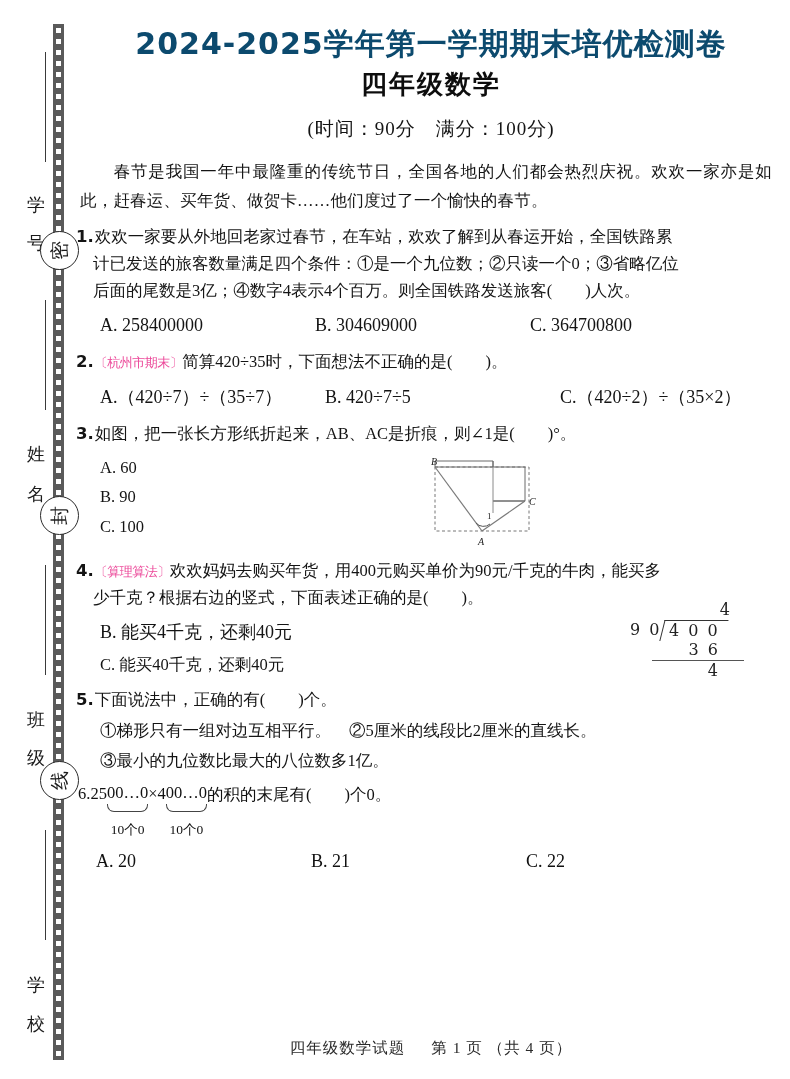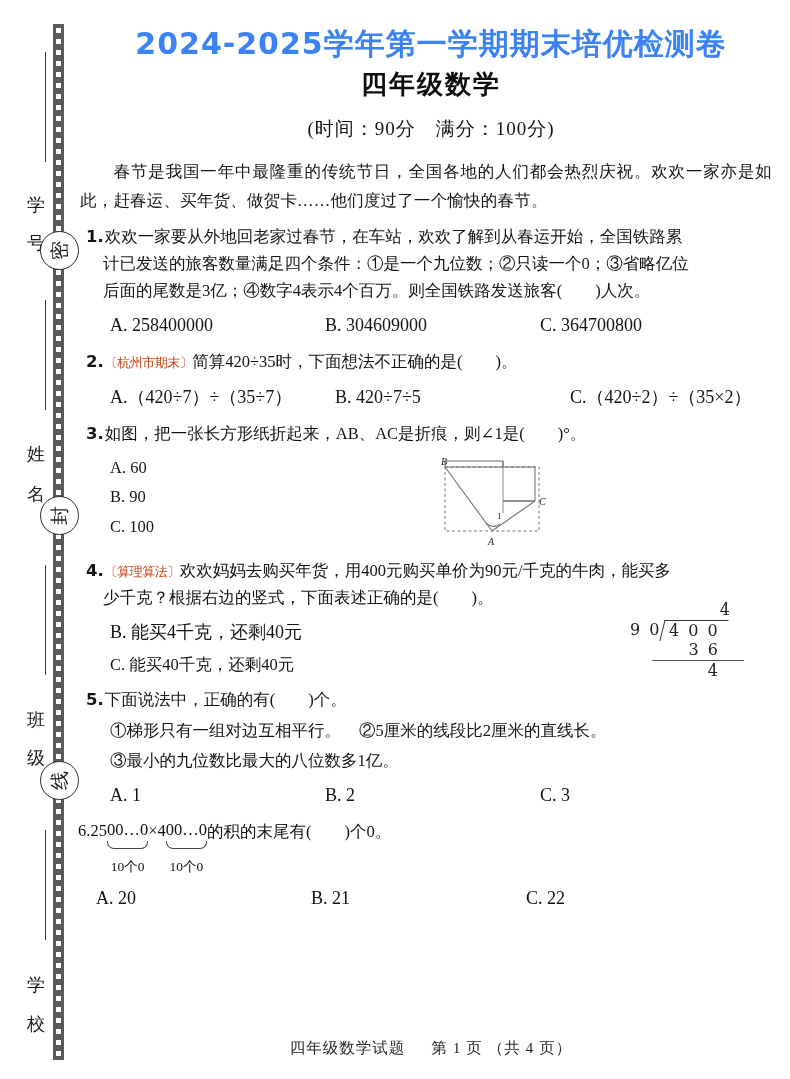--- a/index.html
+++ b/index.html
@@ -42,21 +42,21 @@
   .seal-line{
     position:absolute;left:45px;width:1.4px;background:#3a3a3a;
   }
 
   
   .sheet{position:absolute;left:72px;top:0;width:718px;height:1079px;}
 
   .title-main{
     margin:26px 0 0 0;text-align:center;
     font-family:"DejaVu Sans","Liberation Sans",sans-serif;
-    font-weight:bold;font-size:30px;letter-spacing:1px;color:#3b82f6;
+    font-weight:bold;font-size:30px;letter-spacing:1px;color:#0c4a6e;
     line-height:1.18;
   }
   .title-sub{
     margin:6px 0 0 0;text-align:center;
     font-family:"DejaVu Sans","Liberation Sans",sans-serif;
     font-weight:bold;font-size:26px;letter-spacing:2px;color:#0d0d0d;
   }
   .title-meta{
     margin:14px 0 0 0;text-align:center;
     font-size:19px;letter-spacing:1px;color:#141414;
@@ -87,28 +87,28 @@
   .section-head{
     margin:8px 0 0 4px;font-size:17px;letter-spacing:.3px;
   }
   .section-head b{
     font-family:"DejaVu Sans","Liberation Sans",sans-serif;
     font-weight:bold;font-size:17.5px;
   }
   .section-head .note{font-size:15.5px;}
 
   
-  .q{margin:9px 0 0 14px;font-size:16.5px;line-height:1.62;color:#141414;}
+  .q{margin:9px 0 0 4px;font-size:16.5px;line-height:1.62;color:#141414;}
   .q .num{
     font-family:"DejaVu Sans","Liberation Sans",sans-serif;
     font-weight:bold;font-size:16.5px;margin-right:1px;
   }
   .q .stem{display:inline;}
   .q .body{margin-left:17px;}
-  .tag{color:#c2410c;font-size:13px;letter-spacing:-.5px;}
+  .tag{color:#ec4899;font-size:13px;letter-spacing:-.5px;}
   .opts{margin:7px 0 0 24px;display:flex;font-size:18px;}
   .opts .o{flex:0 0 auto;}
   .opt-a{width:215px;}
   .opt-b{width:215px;}
   .opt-c{width:215px;}
   .opts-wide .opt-a{width:225px;}
   .opts-wide .opt-b{width:235px;}
   .opt-stack{margin:5px 0 0 24px;font-size:16.5px;line-height:1.78;}
   .sub-line{margin:3px 0 0 24px;font-size:16.5px;line-height:1.66;}
   .sub-line .gap{display:inline-block;width:18px;}
@@ -358,25 +358,20 @@
         </div>
         <div class="sub">3 6</div>
         <div class="rem">4</div>
       </div>
     </div>
 
     <div class="q">
       <span class="num">5.</span><span class="stem">下面说法中，正确的有(　　)个。</span>
       <div class="sub-line"><span>①梯形只有一组对边互相平行。</span><span class="gap"></span><span>②5厘米的线段比2厘米的直线长。</span></div>
       <div class="sub-line">③最小的九位数比最大的八位数多1亿。</div>
-      <div class="opts">
-        <span class="o opt-a">A. 1</span>
-        <span class="o opt-b">B. 2</span>
-        <span class="o opt-c">C. 3</span>
-      </div>
     </div>
 
     <div>
       <div class="q6-line">
         <span class="num tail">6.</span>
         <span class="tail">25</span>
         <span class="ub">
           <span class="grp">00…0</span>
           <span class="brace"></span>
           <span class="cnt">10个0</span>

